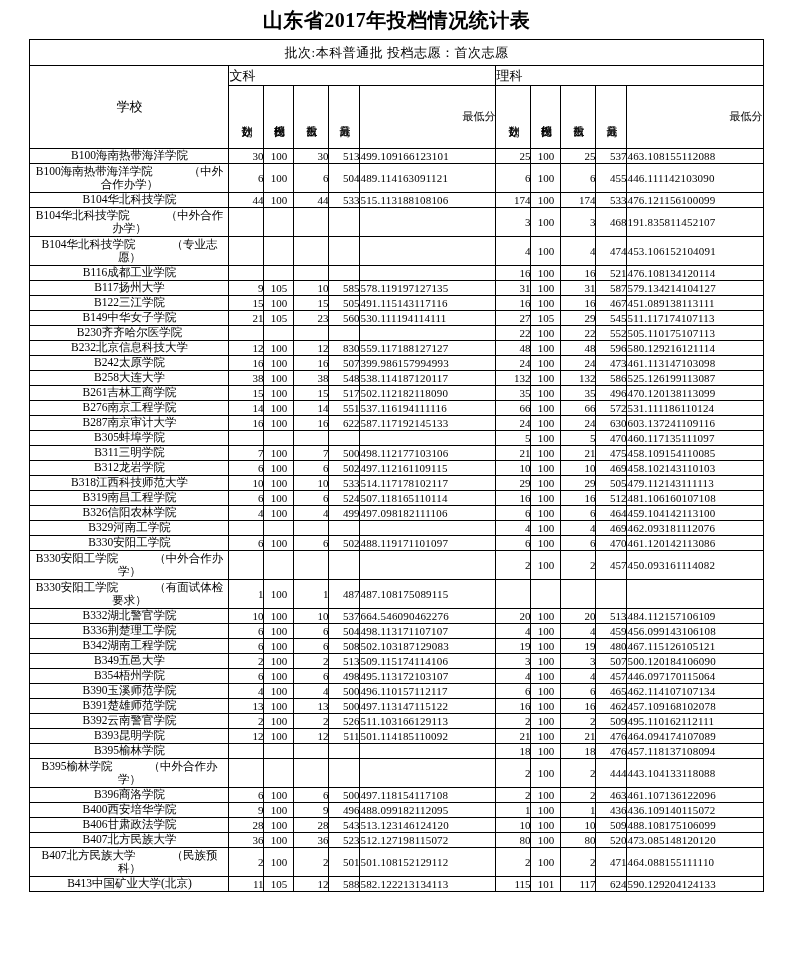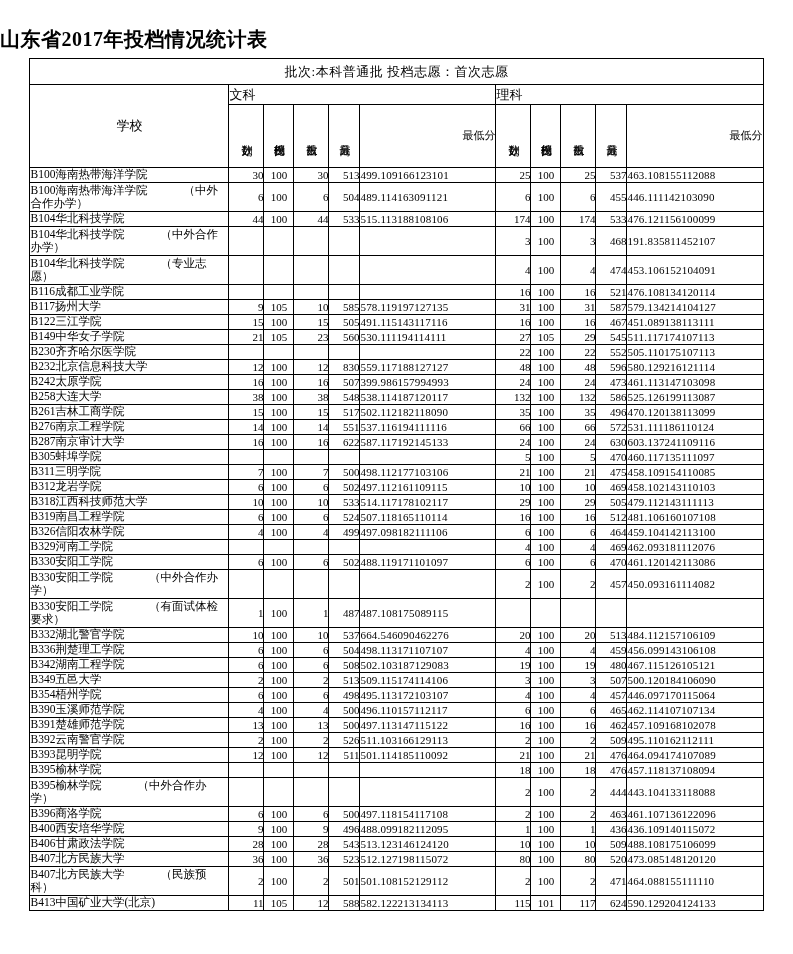--- a/index.html
+++ b/index.html
@@ -14,25 +14,25 @@
     color: #000000;
     overflow: hidden;
   }
   .page {
     position: relative;
     width: 793px;
     height: 954px;
     box-sizing: border-box;
   }
   .doc-title {
-    text-align: left;
+    text-align: center;
     font-size: 20px;
     font-weight: bold;
     letter-spacing: 0.5px;
-    padding-top: 28px;
+    padding-top: 9px;
     padding-bottom: 8px;
     line-height: 1.1;
   }
   table.stat {
     border-collapse: collapse;
     table-layout: fixed;
     width: 732px;
     margin: 0 auto;
     font-size: 11px;
   }
@@ -79,21 +79,21 @@
     height: 14px;
   }
   tbody tr.tall td {
     height: 28px;
   }
   td.school {
     font-size: 11.5px;
     font-weight: bold;
     padding-left: 3px;
     padding-right: 3px;
-    text-align: left;
+    text-align: center;
     line-height: 1.15;
     word-break: break-all;
   }
   td.school .sname {
     display: inline;
   }
   td.school .snote {
     display: inline;
     padding-left: 36px;
   }

